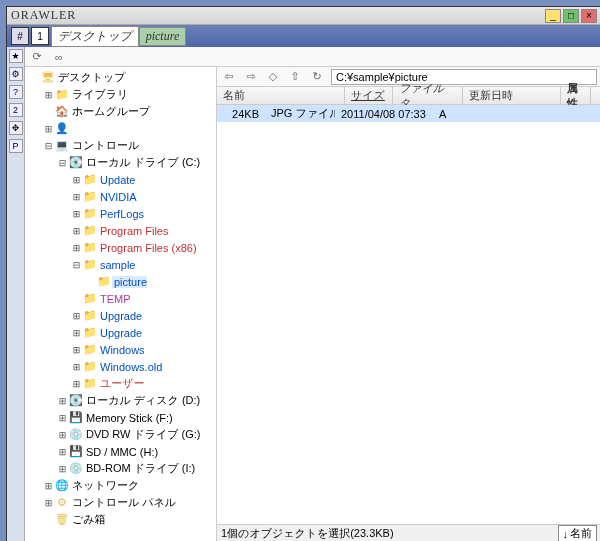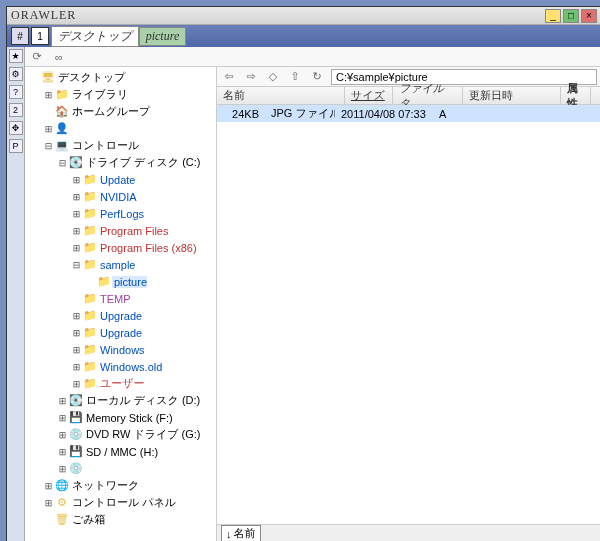--- a/index.html
+++ b/index.html
@@ -105,21 +105,21 @@
               <span class="tlabel "></span>
             </div>
             <div class="tree-row" style="padding-left: 18px;">
               <span class="expander">⊟</span>
               <span class="ticon folder">💻</span>
               <span class="tlabel ">コントロール</span>
             </div>
             <div class="tree-row" style="padding-left: 32px;">
               <span class="expander">⊟</span>
               <span class="ticon folder">💽</span>
-              <span class="tlabel ">ドライブ ディスク (C:)</span>
+              <span class="tlabel ">ローカル ドライブ (C:)</span>
             </div>
             <div class="tree-row" style="padding-left: 46px;">
               <span class="expander">⊞</span>
               <span class="ticon folder">📁</span>
               <span class="tlabel blue">Update</span>
             </div>
             <div class="tree-row" style="padding-left: 46px;">
               <span class="expander">⊞</span>
               <span class="ticon folder">📁</span>
               <span class="tlabel blue">NVIDIA</span>
@@ -195,20 +195,21 @@
               <span class="tlabel ">DVD RW ドライブ (G:)</span>
             </div>
             <div class="tree-row" style="padding-left: 32px;">
               <span class="expander">⊞</span>
               <span class="ticon folder">💾</span>
               <span class="tlabel ">SD / MMC (H:)</span>
             </div>
             <div class="tree-row" style="padding-left: 32px;">
               <span class="expander">⊞</span>
               <span class="ticon folder">💿</span>
+              <span class="tlabel ">BD-ROM ドライブ (I:)</span>
             </div>
             <div class="tree-row" style="padding-left: 18px;">
               <span class="expander">⊞</span>
               <span class="ticon folder">🌐</span>
               <span class="tlabel ">ネットワーク</span>
             </div>
             <div class="tree-row" style="padding-left: 18px;">
               <span class="expander">⊞</span>
               <span class="ticon folder">⚙</span>
               <span class="tlabel ">コントロール パネル</span>
@@ -237,20 +238,21 @@
             </div>
           <div class="files" id="files">
               <div class="file-row sel">
                 <div class="cell" style="width: 48px; text-align: right;">24KB</div>
                 <div class="cell" style="width: 70px;">JPG ファイル</div>
                 <div class="cell" style="width: 98px;">2011/04/08 07:33</div>
                 <div class="cell" style="width: 30px;">A</div>
               </div>
             </div>
           <div class="status">
+            <span>1個のオブジェクトを選択(23.3KB)</span>
             <span class="statusr">
               <span class="sortbtn">
                 <span>↓</span>
                 <span>名前</span>
               </span>
             </span>
           </div>
         </div>
       </div>
     </div>

